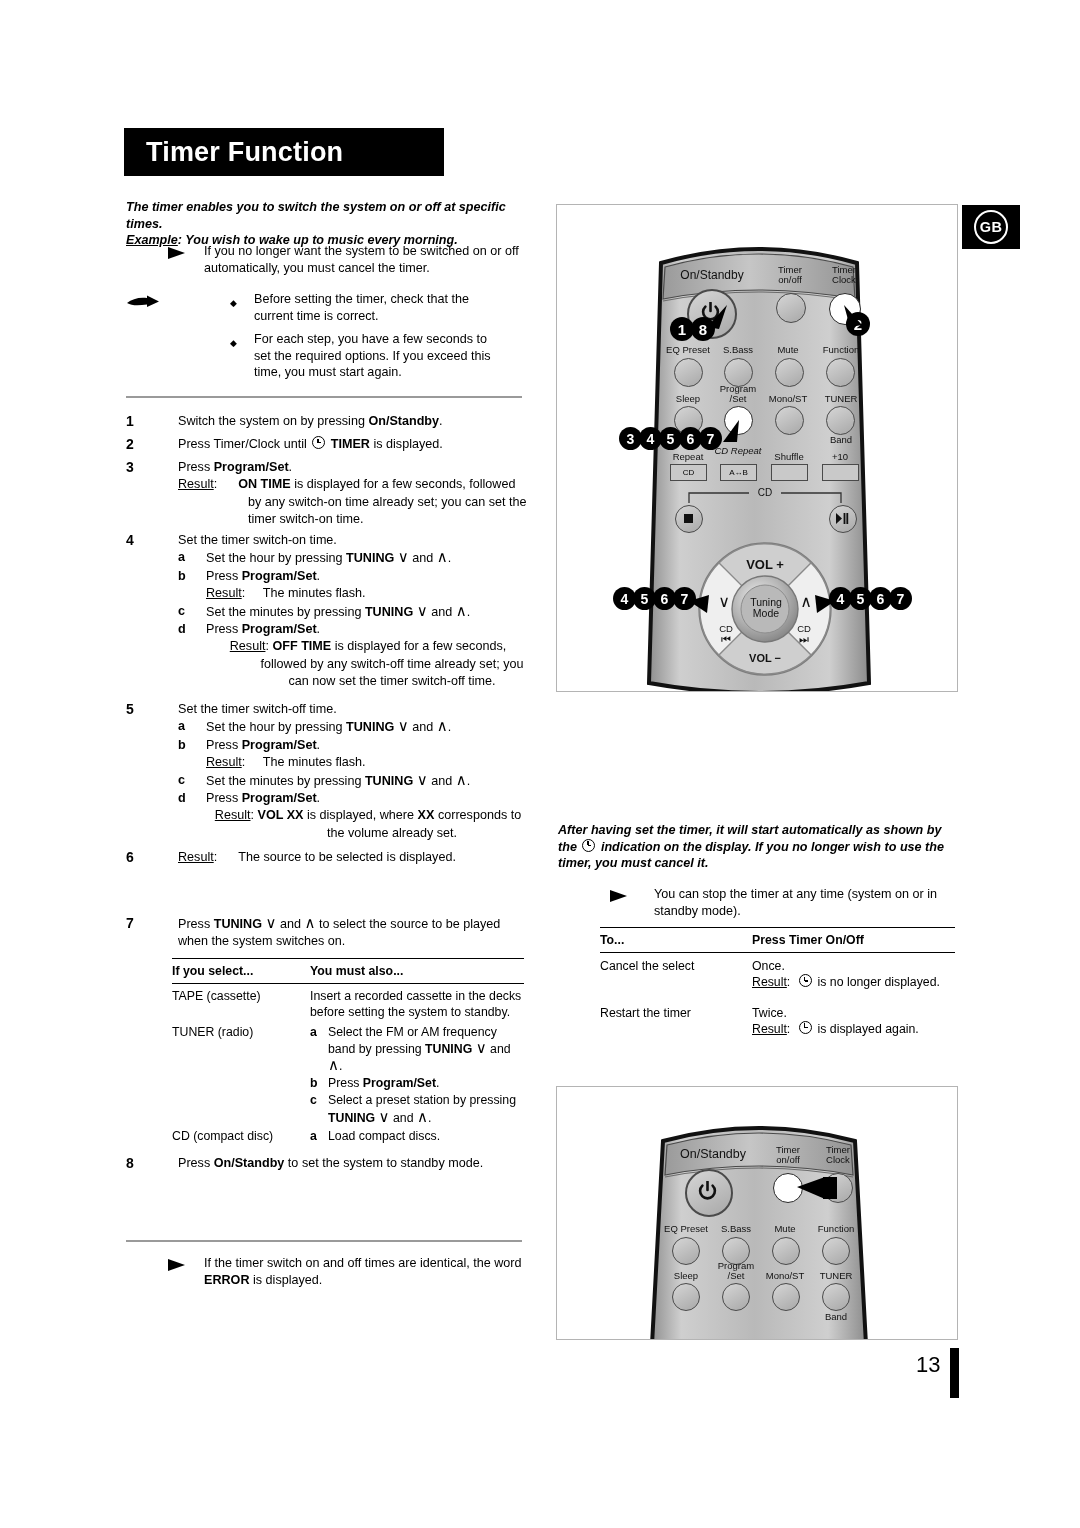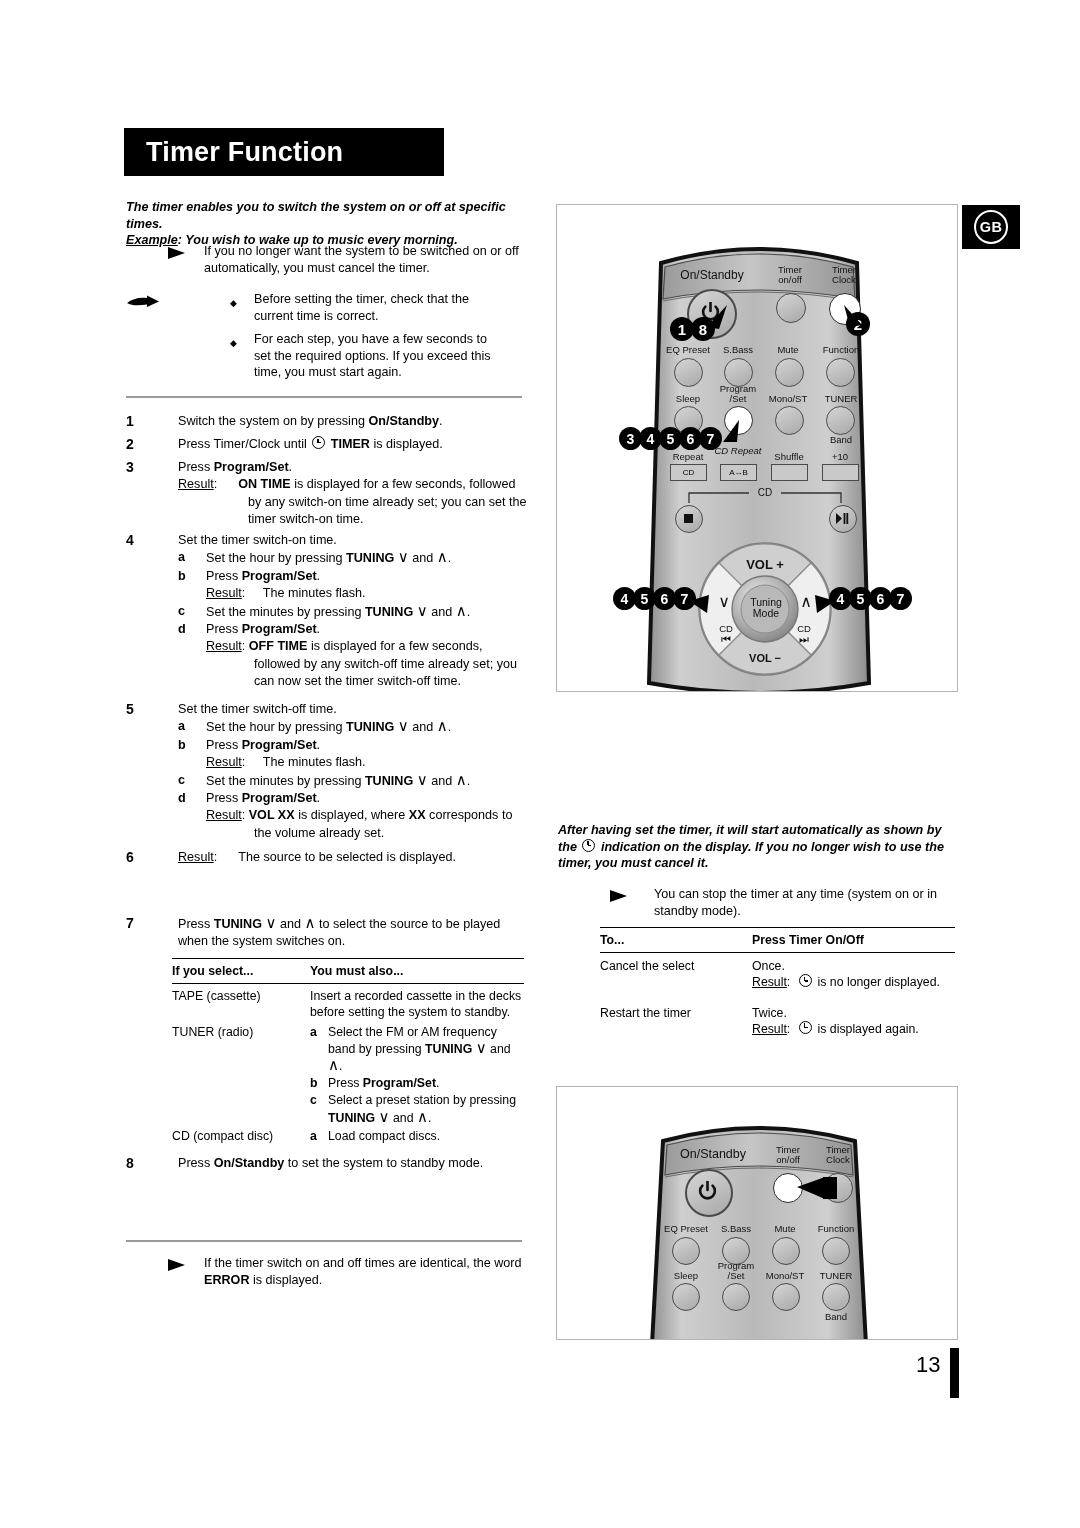--- a/index.html
+++ b/index.html
@@ -44,21 +44,21 @@
   .diamond{position:absolute;font-size:9px;}
   .handIcon{position:absolute;left:0;top:4px;width:34px;height:14px;}
 
   
   .step{position:absolute;font-size:12.6px;line-height:17.4px;}
   .stepNum{position:absolute;left:0;top:0;font-weight:bold;font-size:14px;}
   .stepBody{position:absolute;left:52px;top:0;width:352px;}
   .sub{position:relative;padding-left:28px;}
   .subL{position:absolute;left:0;top:0;font-weight:bold;}
   .resInd{padding-left:70px;text-indent:-70px;}
-  .resInd2{padding-left:48px;text-indent:-48px;}
+  .resInd2{padding-left:48px;text-indent:-48px;text-align:center;}
 
   
   .tbl{position:absolute;font-size:12.3px;line-height:16.2px;}
   .tbl .hr-top{border-top:1.6px solid #000;}
   .tbl .hr-bot{border-bottom:1.3px solid #000;}
   .trow{display:flex;}
   .trow .c1{flex:0 0 auto;}
   .trow .c2{flex:1 1 auto;}
   .thead{font-weight:bold;}
 

